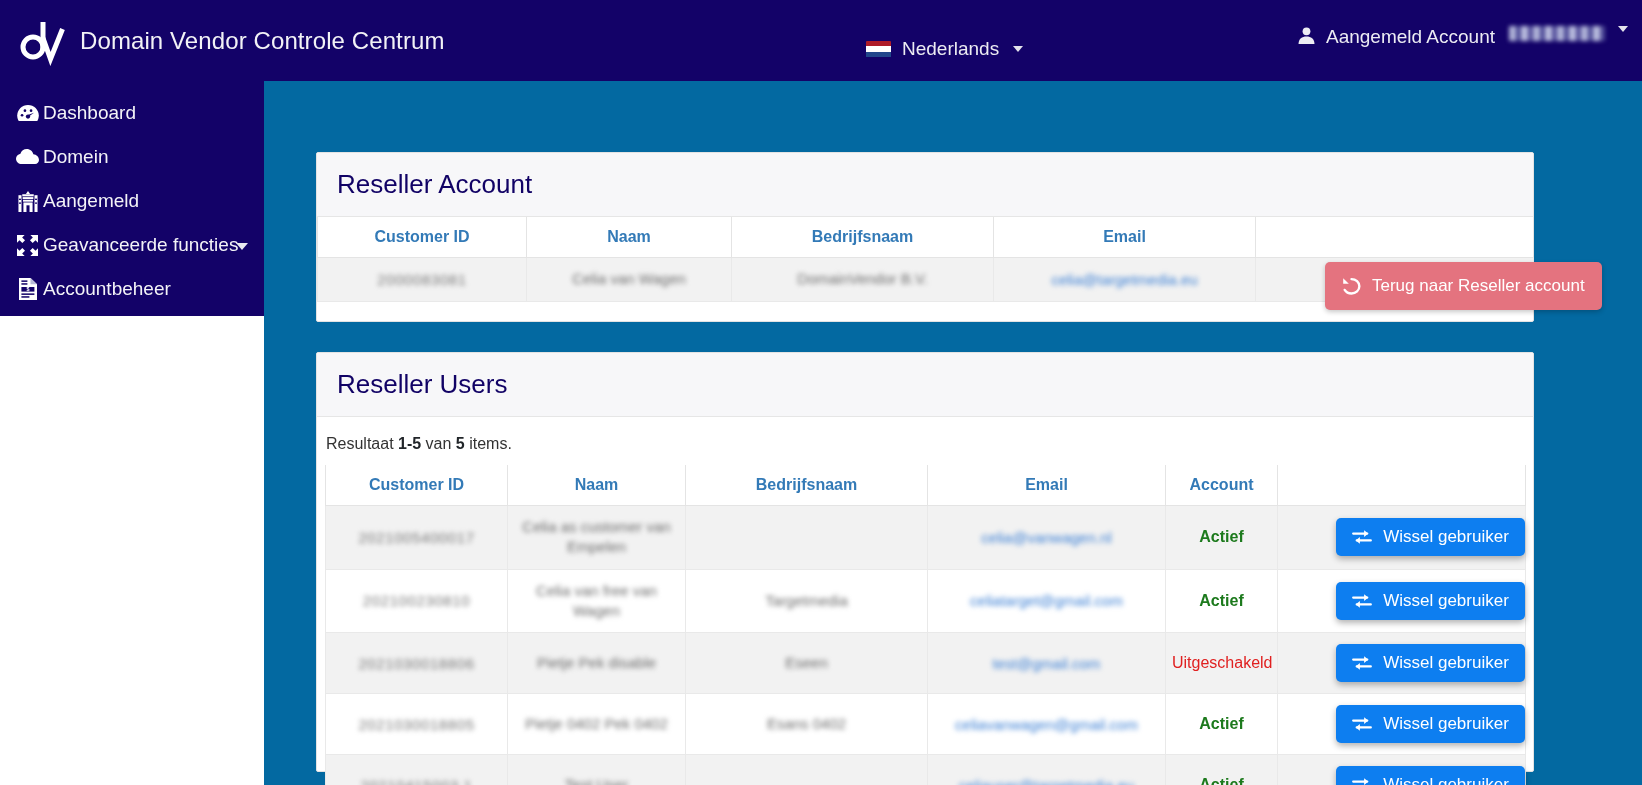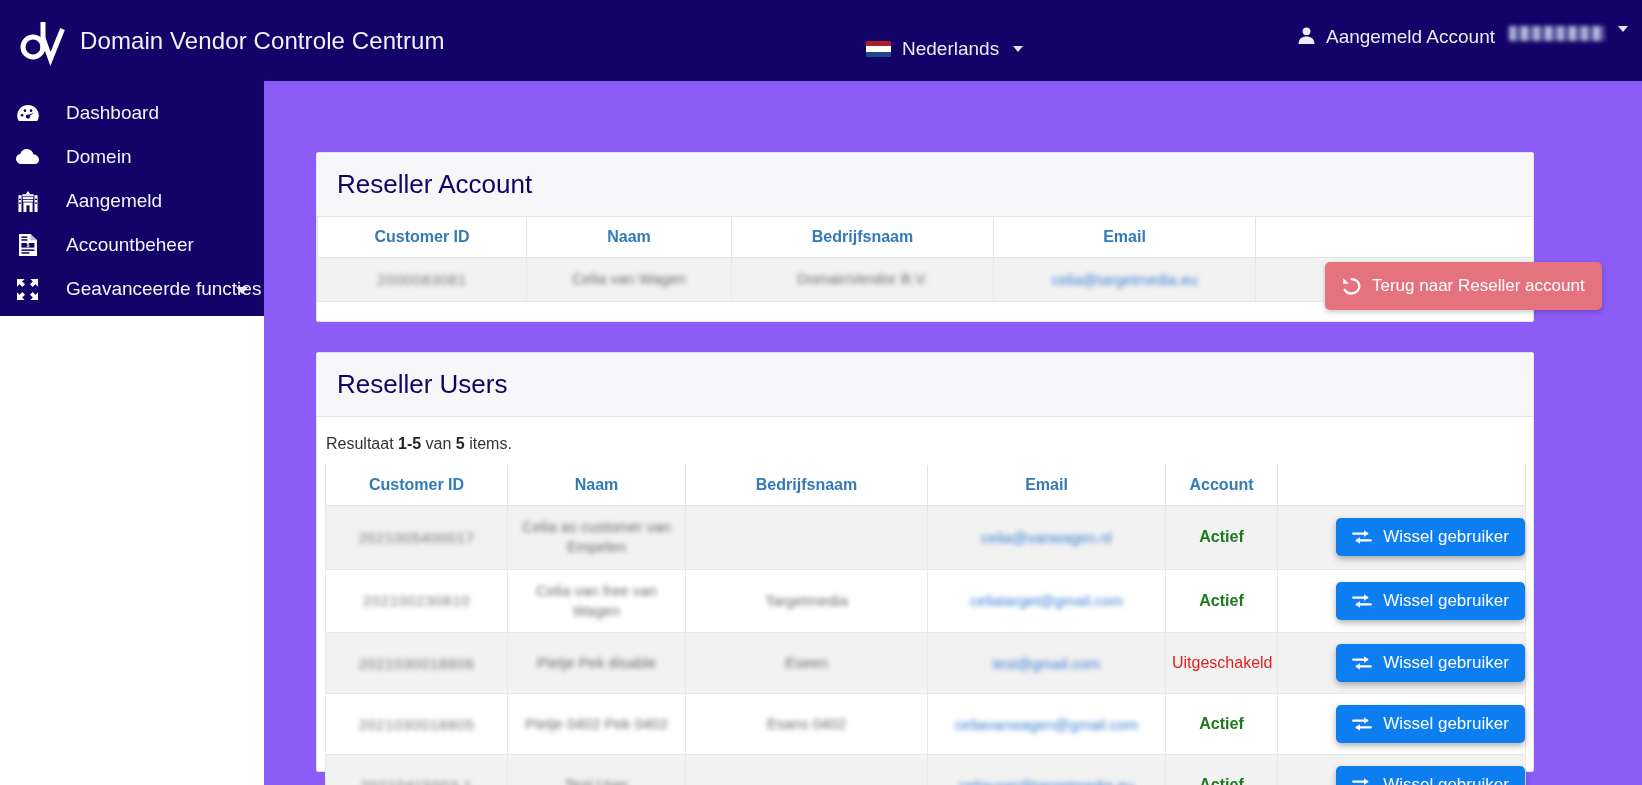--- a/index.html
+++ b/index.html
@@ -87,21 +87,21 @@
     top: 81px; left: 0;
     width: 264px; height: 235px;
     background: #130268;
     padding-top: 10px;
     z-index: 20;
   }
   .nav-item {
     display: flex; align-items: center;
     height: 44px;
     padding-left: 16px;
-    gap: 27px;
+    gap: 4px;
     color: #f3f3f7;
     font-size: 19px;
     cursor: pointer;
     position: relative;
     white-space: nowrap;
   }
   .nav-icon {
     width: 23px; height: 22px;
     display: flex; align-items: center; justify-content: center;
     flex: none;
@@ -114,21 +114,21 @@
     border-left: 6px solid transparent;
     border-right: 6px solid transparent;
     border-top: 7px solid #e9e9f1;
   }
 
   
   .main {
     position: absolute;
     top: 81px; left: 264px;
     width: 1378px; height: 704px;
-    background: #8b5cf6;
+    background: #0369a1;
     overflow: hidden;
   }
 
   .card {
     position: absolute;
     left: 52px;
     width: 1218px;
     background: #ffffff;
     border: 1px solid #e3e3e3;
     border-radius: 2px;
@@ -327,45 +327,45 @@
         <rect x="17.4" y="8" width="2" height="1.4" fill="#130268"></rect>
         <rect x="0.6" y="12" width="2" height="1.4" fill="#130268"></rect>
         <rect x="17.4" y="12" width="2" height="1.4" fill="#130268"></rect>
       </svg>
     </span>
     <span>Aangemeld</span>
   </div>
 
   <div class="nav-item">
     <span class="nav-icon">
+      <svg width="21" height="21" viewBox="0 0 22 22">
+        <path d="M0 0 L8 0 L5.4 2.6 L8.4 5.6 L5.6 8.4 L2.6 5.4 L0 8 Z" fill="#ffffff"></path>
+        <path d="M22 0 L22 8 L19.4 5.4 L16.4 8.4 L13.6 5.6 L16.6 2.6 L14 0 Z" fill="#ffffff"></path>
+        <path d="M0 22 L0 14 L2.6 16.6 L5.6 13.6 L8.4 16.4 L5.4 19.4 L8 22 Z" fill="#ffffff"></path>
+        <path d="M22 22 L14 22 L16.6 19.4 L13.6 16.4 L16.4 13.6 L19.4 16.6 L22 14 Z" fill="#ffffff"></path>
+      </svg>
+    </span>
+    <span>Geavanceerde functies</span>
+    <span class="nav-caret"></span>
+  </div>
+
+  <div class="nav-item">
+    <span class="nav-icon">
       <svg width="18" height="22" viewBox="0 0 18 22">
         <path d="M0 0 L11.5 0 L18 6.2 L18 22 L0 22 Z" fill="#ffffff"></path>
         <path d="M11.5 0 L18 6.2 L11.5 6.2 Z" fill="#b8bbd8"></path>
         <rect x="2.4" y="2.4" width="6" height="1.5" fill="#130268"></rect>
         <rect x="2.4" y="5.2" width="6" height="1.5" fill="#130268"></rect>
         <rect x="2.4" y="9" width="13" height="4.6" fill="#130268"></rect>
         <rect x="2.4" y="15.4" width="13" height="1.5" fill="#130268"></rect>
         <rect x="2.4" y="18.2" width="8" height="1.5" fill="#130268"></rect>
         <text x="9" y="13.2" font-size="5.4" fill="#ffffff" text-anchor="middle" font-family="Liberation Sans, sans-serif" font-weight="bold">$</text>
       </svg>
     </span>
     <span>Accountbeheer</span>
-  </div>
-
-  <div class="nav-item">
-    <span class="nav-icon">
-      <svg width="21" height="21" viewBox="0 0 22 22">
-        <path d="M0 0 L8 0 L5.4 2.6 L8.4 5.6 L5.6 8.4 L2.6 5.4 L0 8 Z" fill="#ffffff"></path>
-        <path d="M22 0 L22 8 L19.4 5.4 L16.4 8.4 L13.6 5.6 L16.6 2.6 L14 0 Z" fill="#ffffff"></path>
-        <path d="M0 22 L0 14 L2.6 16.6 L5.6 13.6 L8.4 16.4 L5.4 19.4 L8 22 Z" fill="#ffffff"></path>
-        <path d="M22 22 L14 22 L16.6 19.4 L13.6 16.4 L16.4 13.6 L19.4 16.6 L22 14 Z" fill="#ffffff"></path>
-      </svg>
-    </span>
-    <span>Geavanceerde functies</span>
-    <span class="nav-caret"></span>
   </div>
 </nav>
 
 <div class="main">
 
   <section class="card card-1">
     <div class="card-head">
       <span class="card-title">Reseller Account</span>
     </div>
     <div class="card-body">

